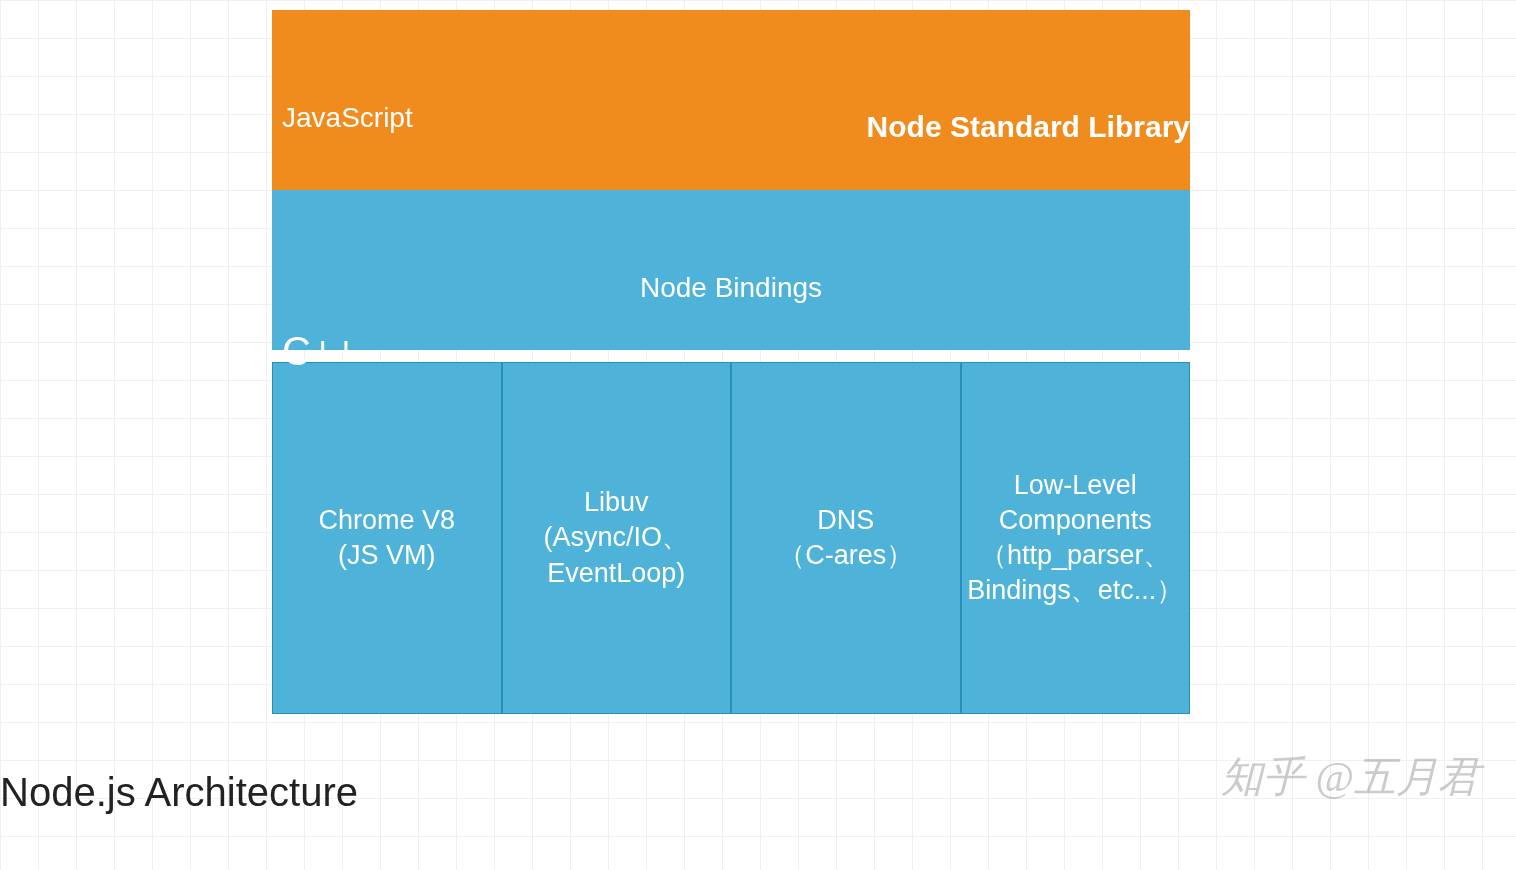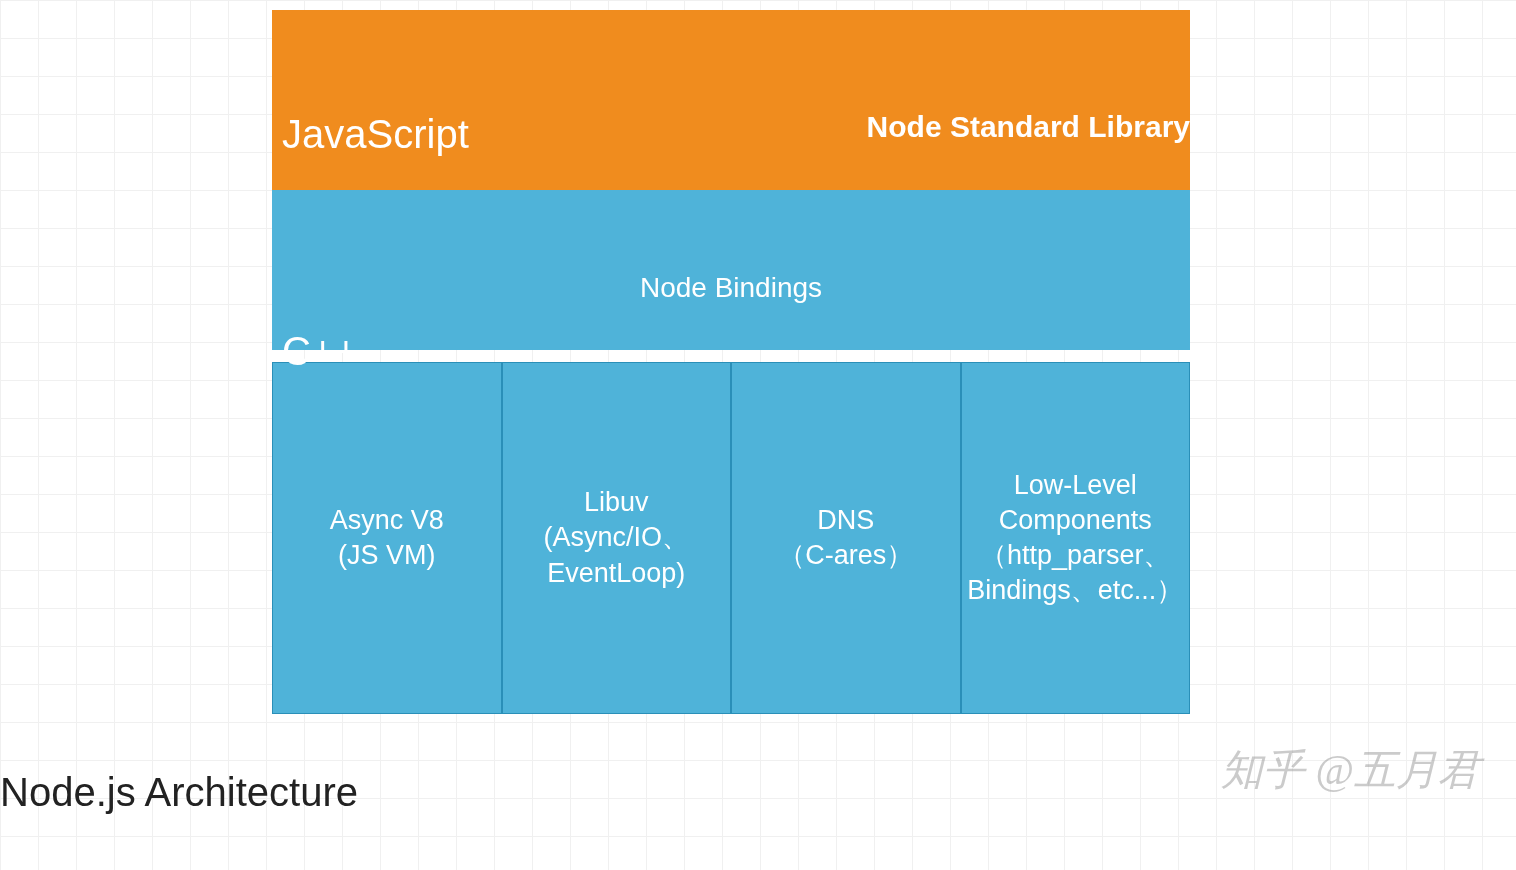--- a/index.html
+++ b/index.html
@@ -28,23 +28,23 @@
     }
     .top-layer {
       width: 918px;
       height: 180px;
       background-color: #f08c1e;
       position: relative;
     }
     .top-left-label {
       position: absolute;
       left: 10px;
-      top: 102px;
+      top: 92px;
       color: #ffffff;
-      font-size: 40px;
+      font-size: 28px;
       font-weight: 500;
     }
     .top-center-label {
       position: absolute;
       left: 0;
       right: 0;
       top: 100px;
       text-align: right;
       color: #ffffff;
       font-size: 30px;
@@ -108,21 +108,21 @@
       right: 0;
       top: 770px;
       text-align: left;
       color: #222222;
       font-size: 40px;
       font-weight: 400;
     }
     .watermark {
       position: absolute;
       right: 36px;
-      bottom: 72px;
+      bottom: 65px;
       color: rgba(140, 140, 140, 0.45);
       font-size: 42px;
       font-style: italic;
       font-weight: 400;
       font-family: "STKaiti", "KaiTi", serif;
     }
   </style>
 </head>
 <body>
 
@@ -137,21 +137,21 @@
 
     <div class="bindings-row">
       <div class="bindings-title">
         <span>Node Bindings</span><br>
       </div>
       <div class="cpp-label">C++</div>
     </div>
 
     <div class="components-row">
       <div class="component-cell">
-        <span>Async V8</span>
+        <span>Chrome V8</span>
         <span>(JS VM)</span>
       </div>
       <div class="component-cell">
         <span>Libuv</span>
         <span>(Async/IO、EventLoop)</span>
       </div>
       <div class="component-cell">
         <span>DNS</span>
         <span>（C-ares）</span>
       </div>

